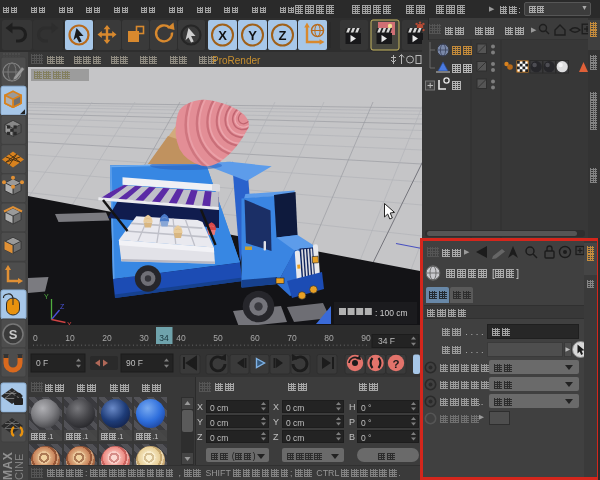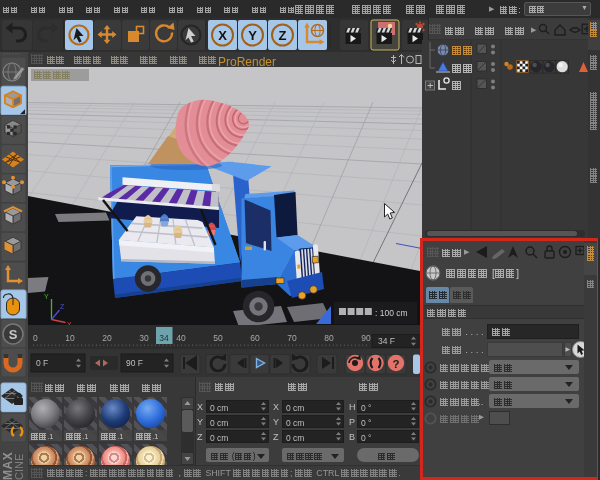--- a/index.html
+++ b/index.html
@@ -240,21 +240,21 @@
 <div class="t" style="left:1px;top:480px;font-size:12px;font-weight:bold;color:#909090;transform:rotate(-90deg);transform-origin:top left;letter-spacing:.5px">MAX</div>
 <div class="t" style="left:13px;top:480px;font-size:11px;color:#808080;transform:rotate(-90deg);transform-origin:top left">CINE</div>
 <div class="abs" style="left:28px;top:52px;width:394px;height:15px;background:#373737"></div>
 <div class="grip" style="left:31px;top:54px"></div>
 <div class="t" style="left:47px;top:55px;font-size:8.8px;color:#a8a396"><i class="cj"></i><i class="cj"></i></div>
 <div class="t" style="left:74px;top:55px;font-size:8.8px;color:#a8a396"><i class="cj"></i><i class="cj"></i><i class="cj"></i></div>
 <div class="t" style="left:111px;top:55px;font-size:8.8px;color:#a8a396"><i class="cj"></i><i class="cj"></i></div>
 <div class="t" style="left:140px;top:55px;font-size:8.8px;color:#a8a396"><i class="cj"></i><i class="cj"></i></div>
 <div class="t" style="left:170px;top:55px;font-size:8.8px;color:#a8a396"><i class="cj"></i><i class="cj"></i></div>
 <div class="t" style="left:199px;top:55px;font-size:8.8px;color:#a8a396"><i class="cj"></i><i class="cj"></i></div>
-<div class="t" style="left:218px;top:55px;font-size:12px;color:#c89030">ProRender</div>
+<div class="t" style="left:212px;top:55px;font-size:10px;color:#c89030">ProRender</div>
 <svg class="abs" style="left:390px;top:53px" width="32" height="13" viewBox="0 0 32 13">
       <g stroke="#b8b8b8" stroke-width="1" fill="none">
         <path d="M3.5 2 v9 M1 7 l2.5 2.5 L6 7 M1 4.5 h5"></path>
         <path d="M11.5 2 v9 m-2.5 -7 l2.5 -2.5 L14 4.5"></path>
         <circle cx="20" cy="6.5" r="3.5"></circle>
         <rect x="26" y="2.5" width="5" height="8"></rect>
       </g>
     </svg>
 <svg class="abs" style="left:28px;top:67px" width="394" height="258" viewBox="28 67 394 258">
 <rect x="28" y="67" width="394" height="258" fill="#c5c5c7"></rect>

